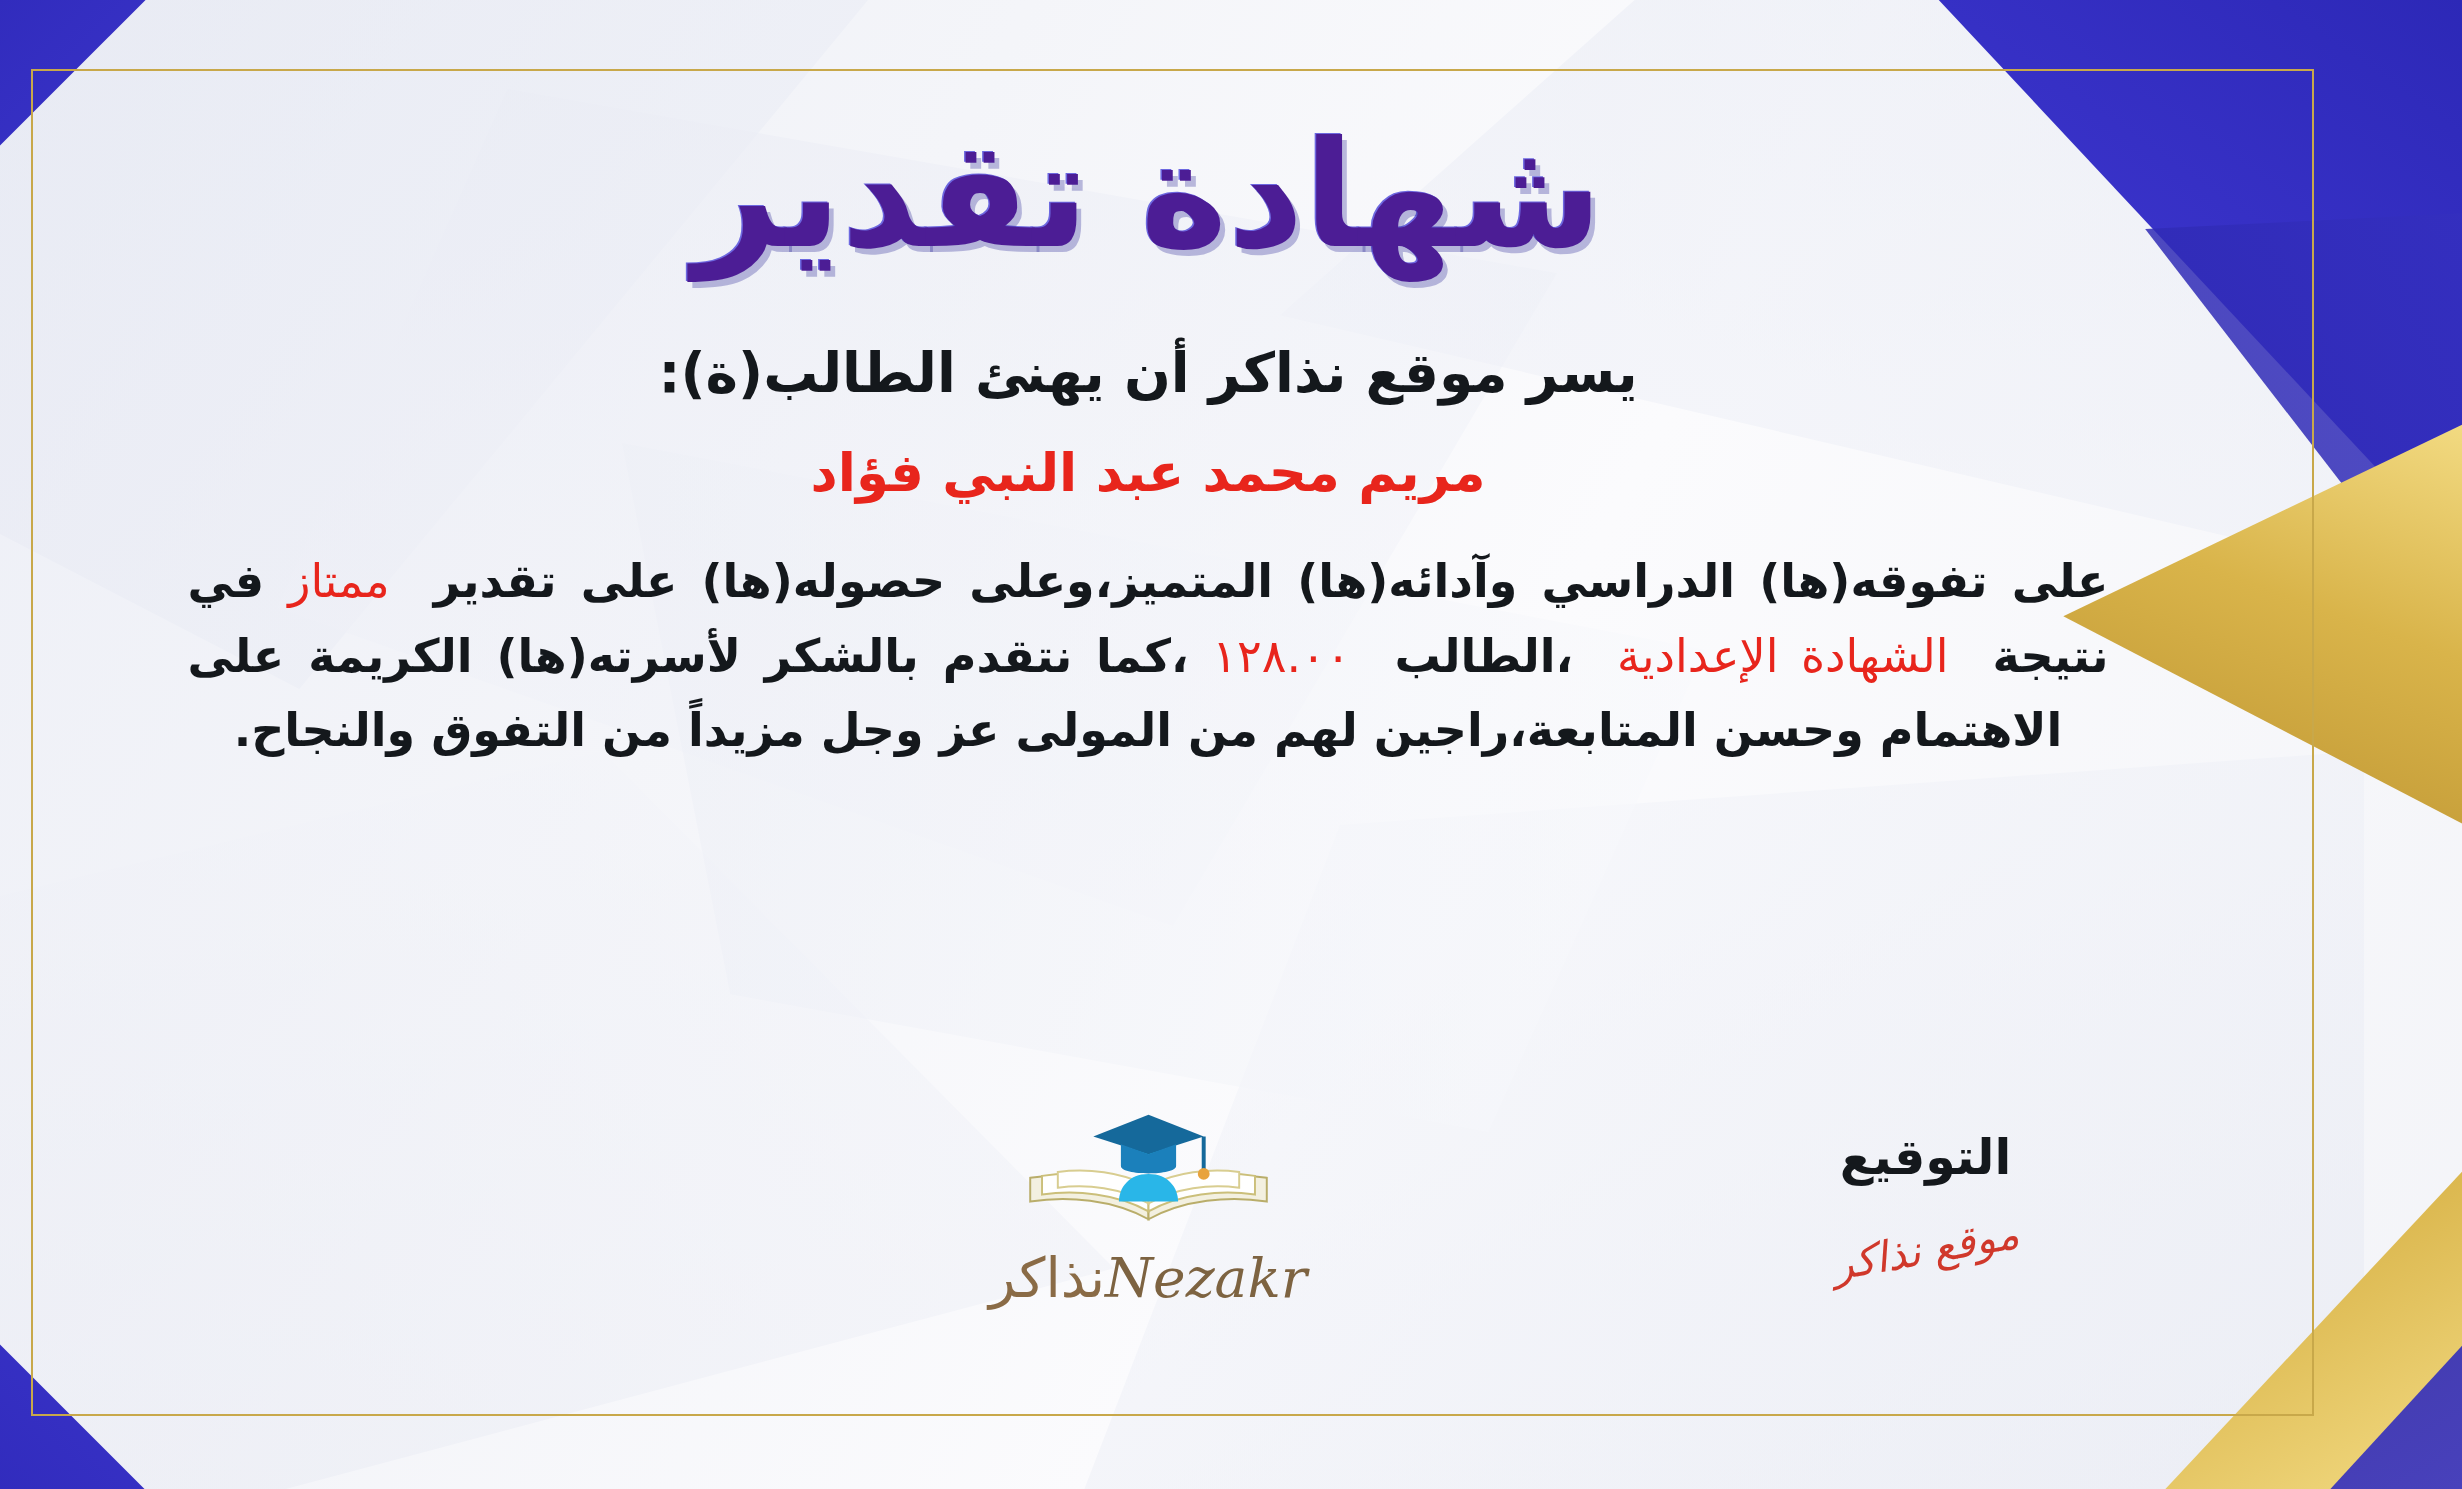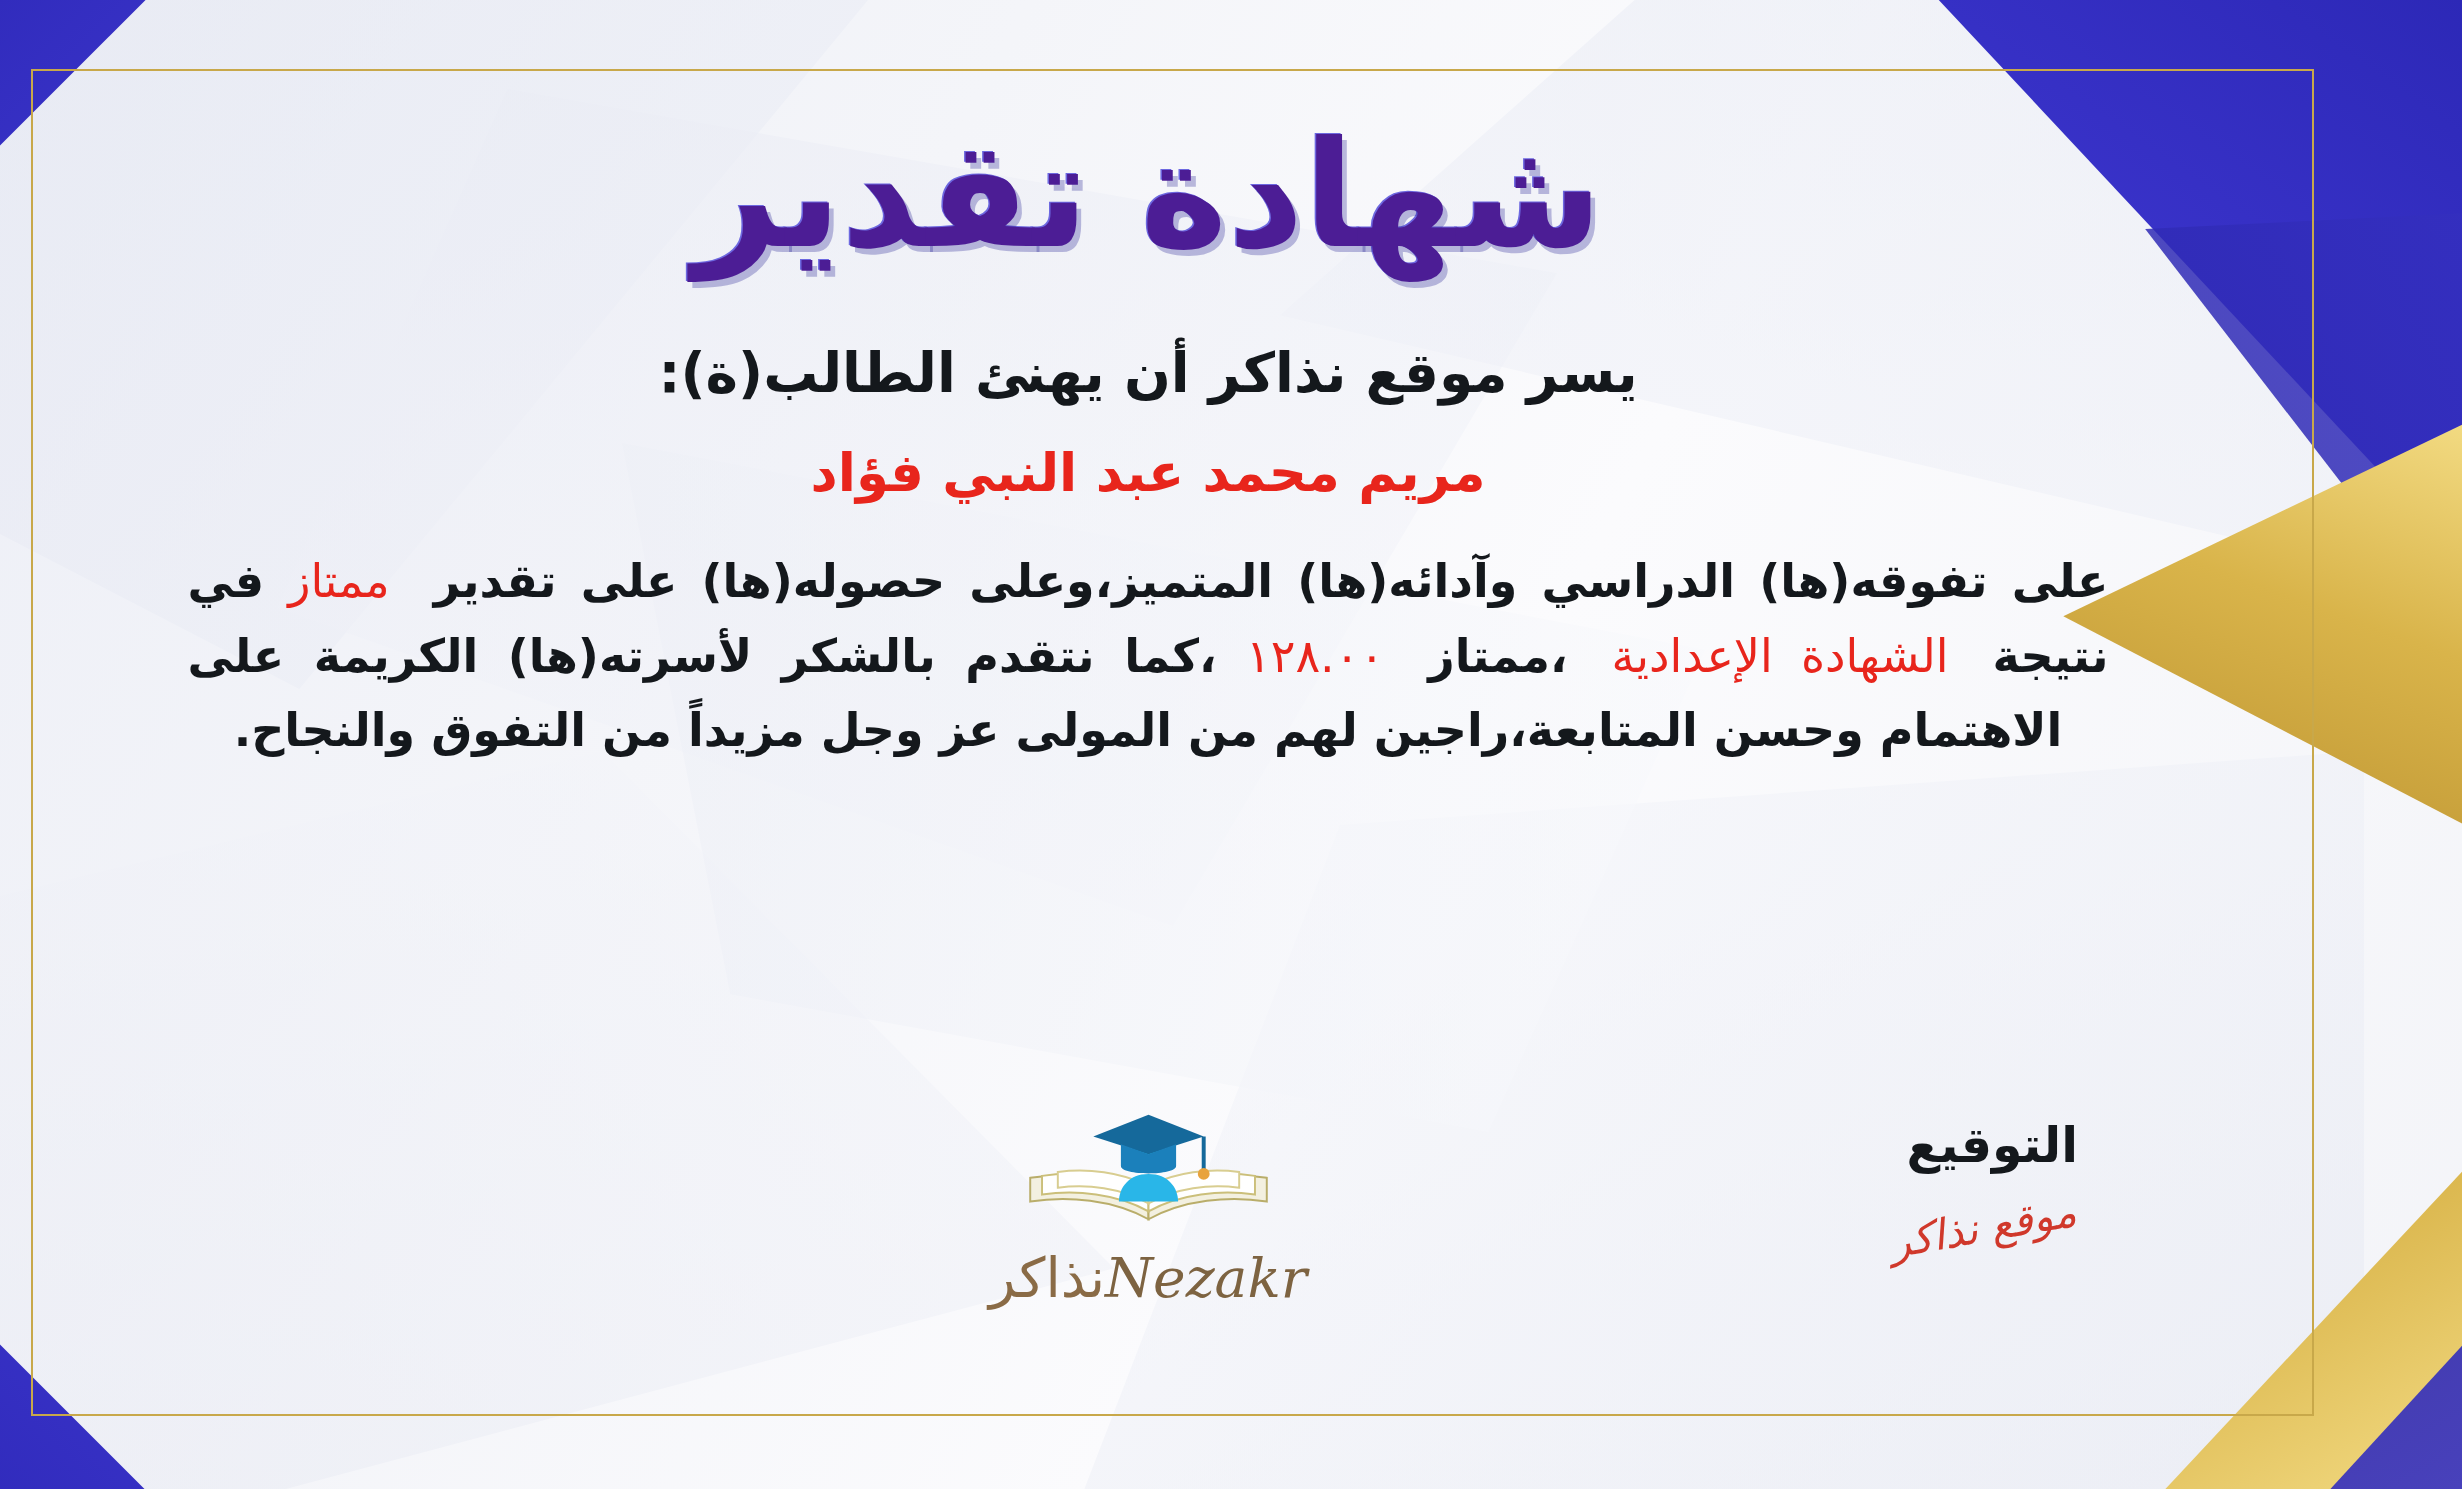--- a/index.html
+++ b/index.html
@@ -226,22 +226,22 @@
   .footer {
     position: absolute;
     left: 0; right: 0;
     bottom: 101px;
     height: 276px;
   }
 
   .signature-area {
     position: absolute;
     right: 384px;
-    top: 4px;
-    text-align: right;
+    top: 16px;
+    text-align: center;
     width: 305px;
   }
   .signature-label {
     font-size: 49px;
     color: #14181c;
     font-weight: 600;
     direction: rtl;
   }
   .signature-script {
     margin-top: 39px;
@@ -320,21 +320,21 @@
     <div class="title">شهادة تقدير</div>
 
     <div class="body-block">
 
       <div class="line-congrats">يسر موقع نذاكر أن يهنئ الطالب(ة):</div>
 
       <div class="student-name">مريم محمد عبد النبي فؤاد</div>
 
       <div class="paragraph">
         <span>على تفوقه(ها) الدراسي وآدائه(ها) المتميز،وعلى حصوله(ها) على تقدير</span><span class="sp"></span><span class="hl">ممتاز</span>
-        <span>في نتيجة</span><span class="sp"></span><span class="hl">الشهادة الإعدادية</span><span class="sp"></span><span>،ممتاز</span><span class="sp"></span><span class="hl">١٢٨.٠٠</span>
+        <span>في نتيجة</span><span class="sp"></span><span class="hl">الشهادة الإعدادية</span><span class="sp"></span><span>،الطالب</span><span class="sp"></span><span class="hl">١٢٨.٠٠</span>
         <span>،كما نتقدم بالشكر لأسرته(ها) الكريمة على الاهتمام وحسن المتابعة،راجين لهم من المولى عز وجل مزيداً من التفوق والنجاح.</span>
       </div>
 
     </div>
 
     <div class="footer">
 
       <div class="signature-area">
         <div class="signature-label">التوقيع</div>
         <div class="signature-script">موقع نذاكر</div>

